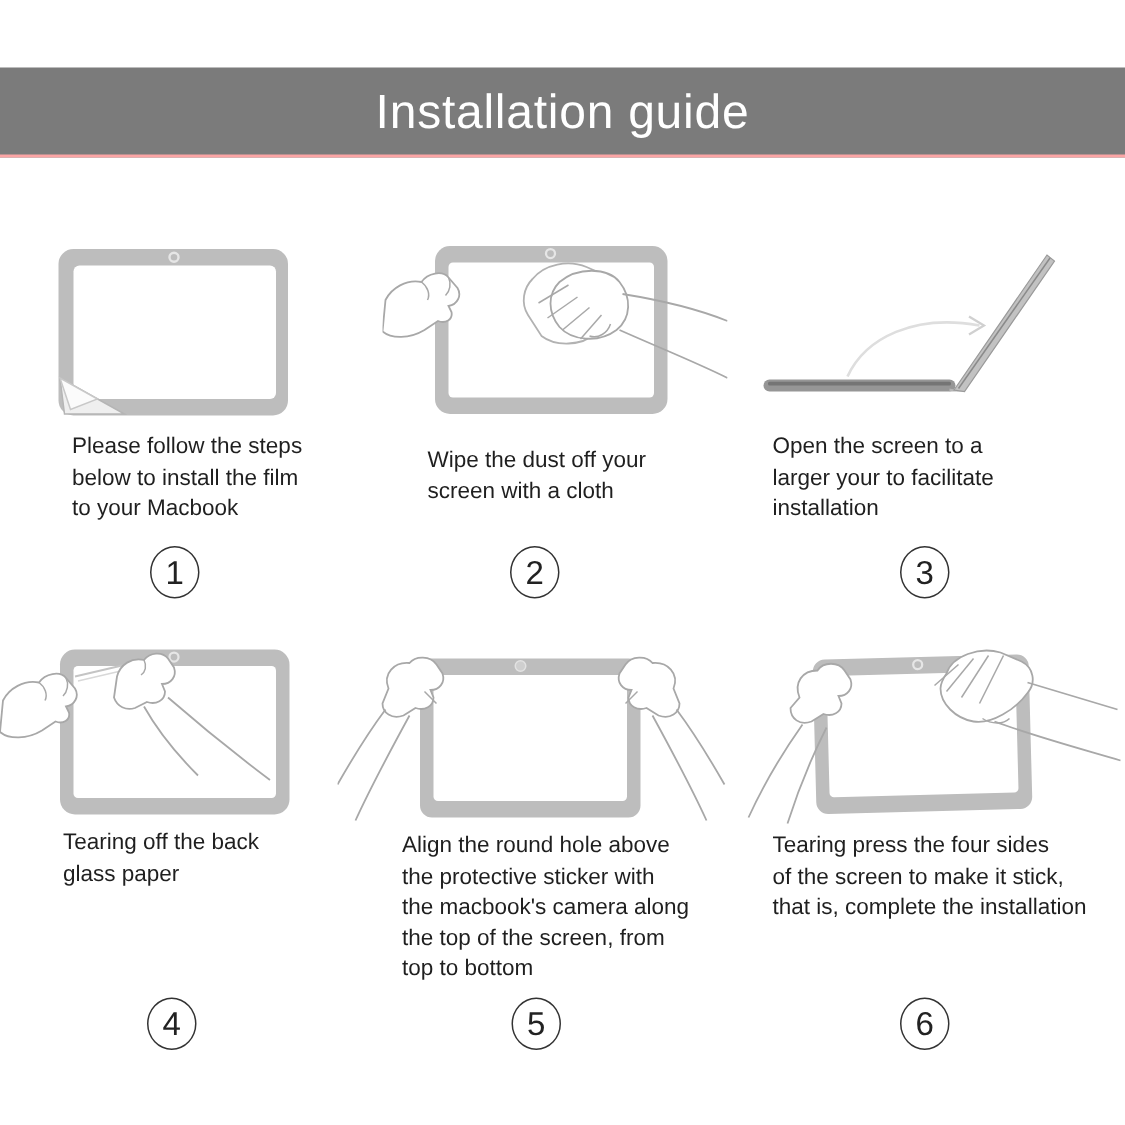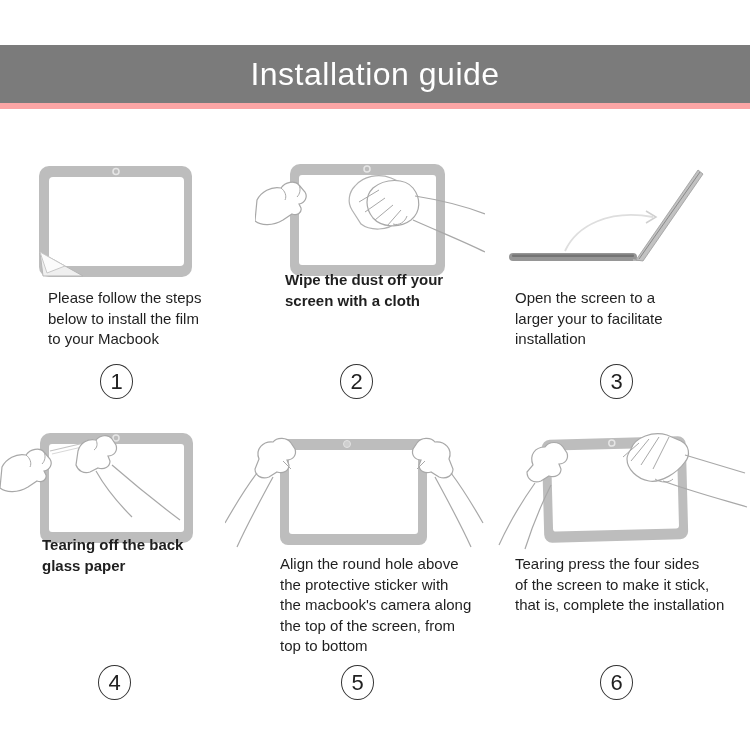--- a/index.html
+++ b/index.html
@@ -4,36 +4,36 @@
 <style>
   html,body{margin:0;padding:0;}
   body{
     width:750px;height:750px;position:relative;overflow:hidden;
     background:#ffffff;
     font-family:"Liberation Sans", sans-serif;
   }
   
   .banner{
     position:absolute;left:0;top:45px;width:750px;height:58px;
-    background:#7b7b7b;border-bottom:6px solid #fca5a5;
+    background:#7b7b7b;border-bottom:2px solid #fca5a5;
     display:flex;align-items:center;justify-content:center;
   }
   .banner-title{
     color:#ffffff;font-size:32px;font-weight:400;letter-spacing:0.5px;
   }
   
   .caption{
     position:absolute;color:#1f1f1f;font-size:15px;line-height:20.5px;
     white-space:pre-line;
   }
   .cap1{left:48px;top:288px;width:240px;}
-  .cap2{left:285px;top:270px;width:240px;font-weight:bold;}
+  .cap2{left:285px;top:297px;width:240px;}
   .cap3{left:515px;top:288px;width:235px;}
-  .cap4{left:42px;top:535px;width:240px;font-weight:bold;}
-  .cap5{left:280px;top:554px;width:235px;}
+  .cap4{left:42px;top:552px;width:240px;}
+  .cap5{left:268px;top:554px;width:235px;}
   .cap6{left:515px;top:554px;width:235px;}
   
   .numcircle{
     position:absolute;width:33px;height:35px;border:1.5px solid #333333;
     border-radius:50%;display:flex;align-items:center;justify-content:center;
     font-size:22px;color:#222222;background:#ffffff;box-sizing:border-box;
   }
   .n1{left:100px;top:364px;}
   .n2{left:340px;top:364px;}
   .n3{left:600px;top:364px;}

